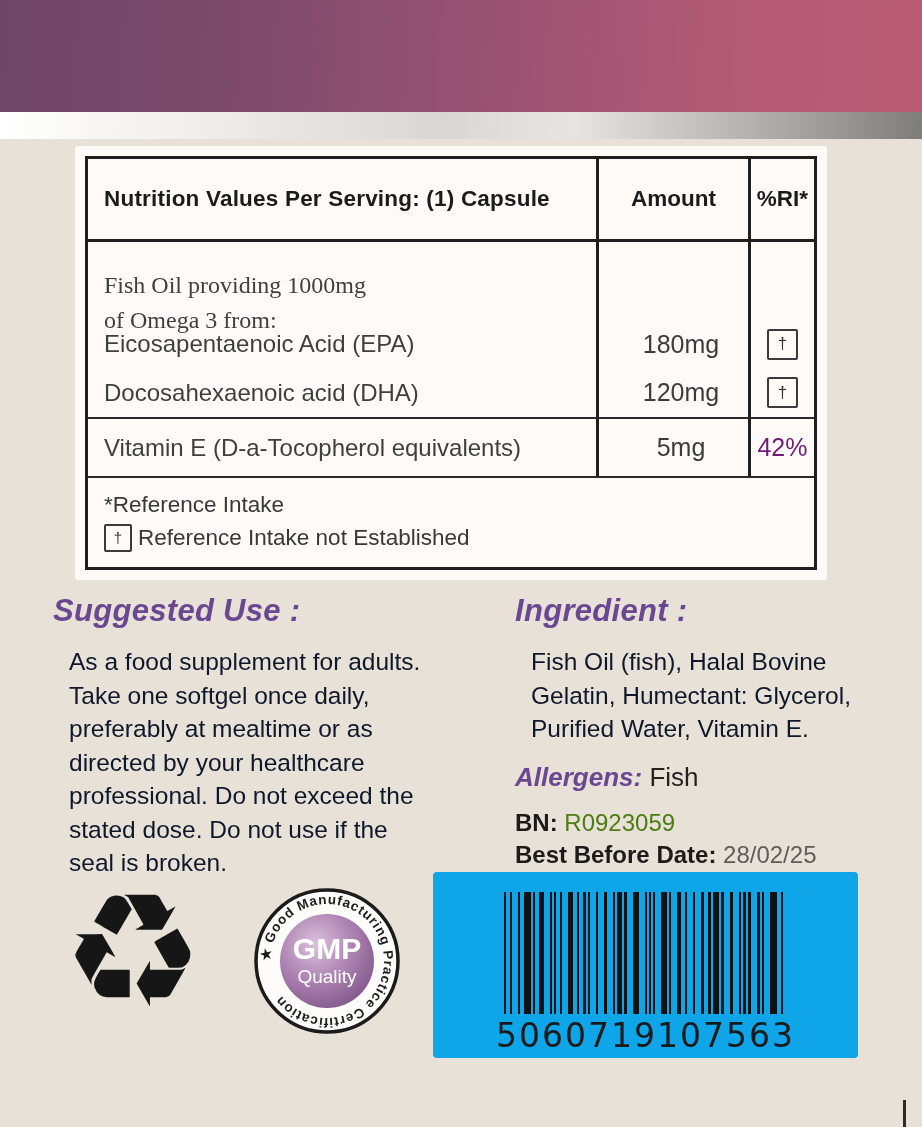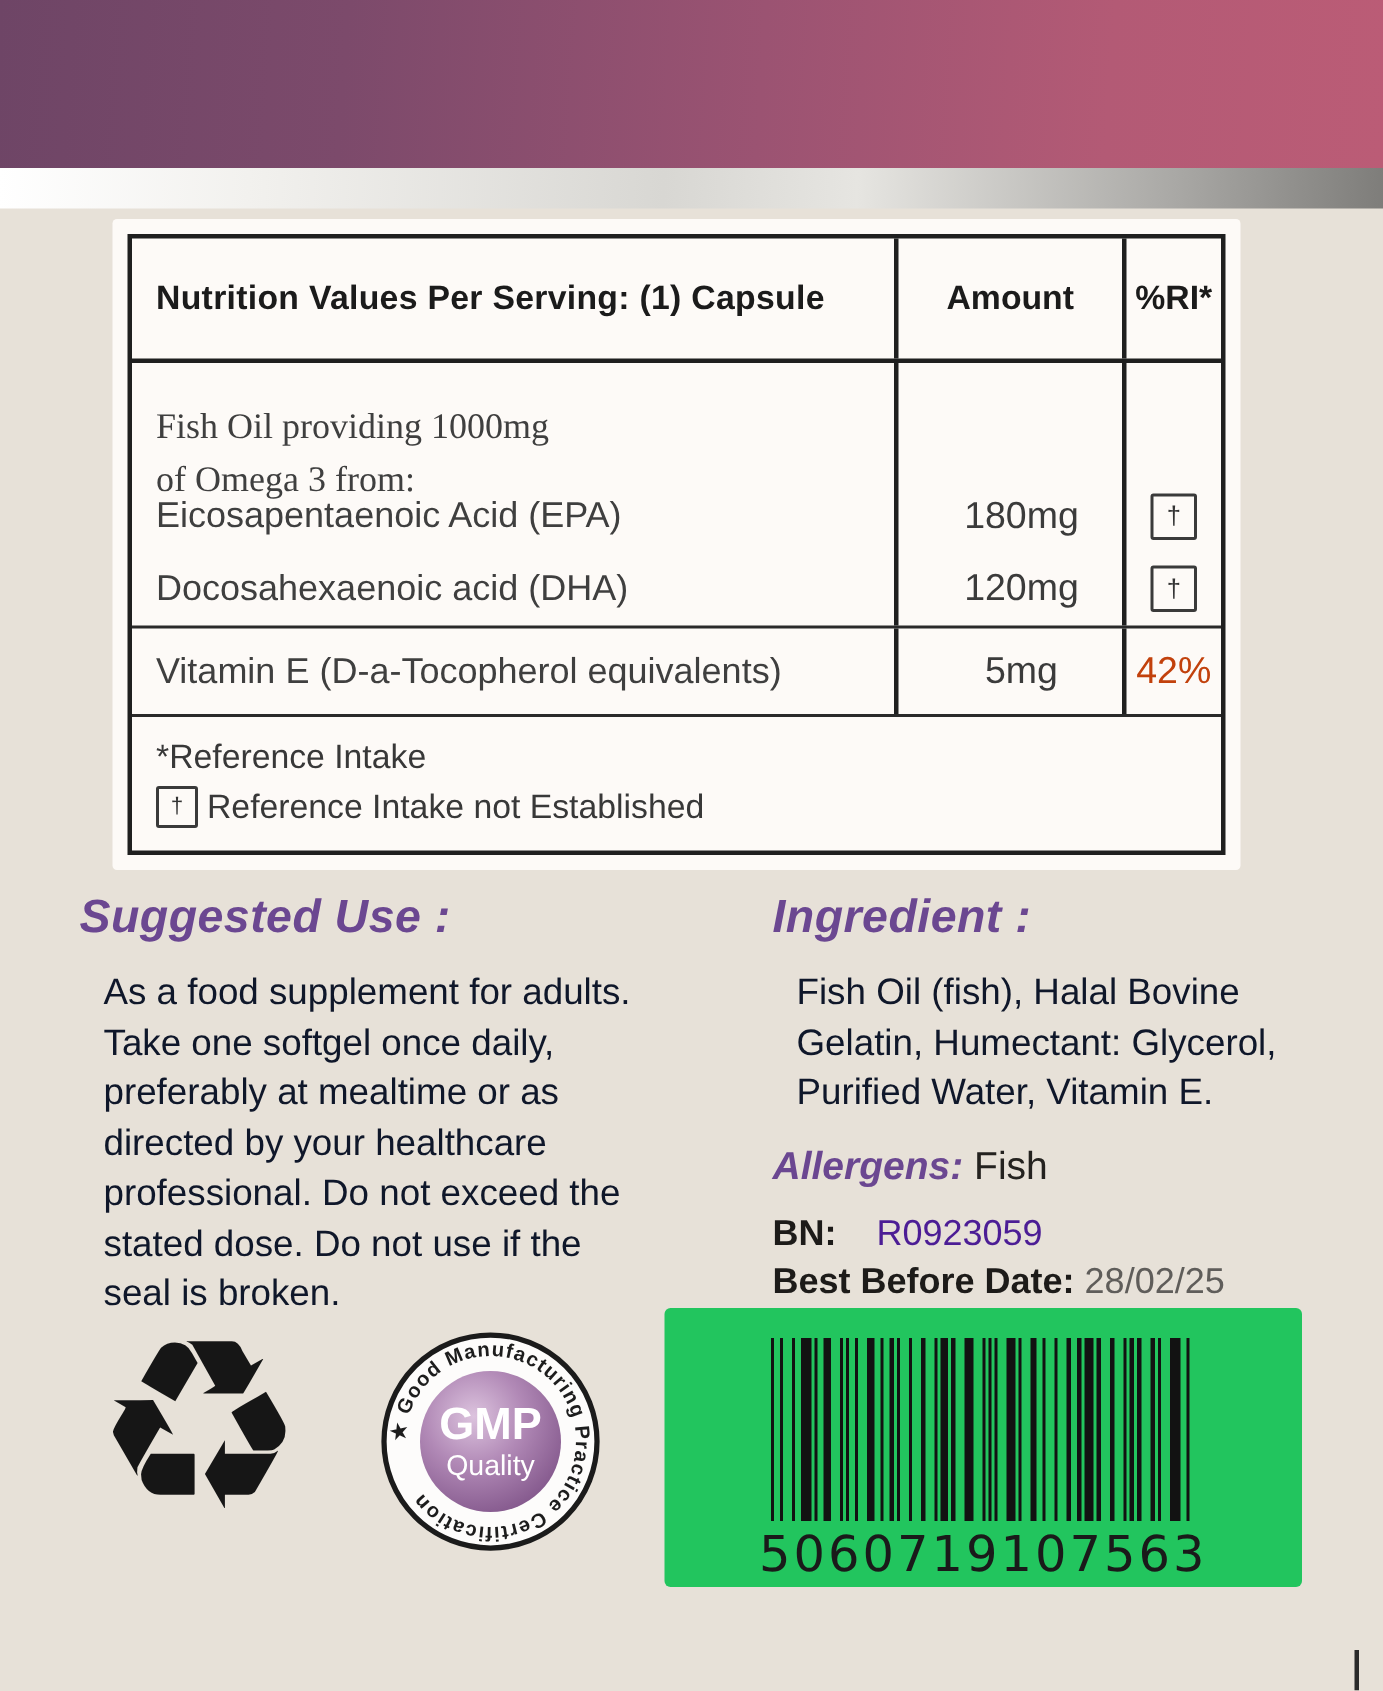--- a/index.html
+++ b/index.html
@@ -22,44 +22,44 @@
   .t-header{height:80px;border-bottom:3px solid #1f1f1f;}
   .t-header .c1{display:flex;align-items:center;font-weight:700;font-size:22.5px;color:#1b1b1b;letter-spacing:.2px;}
   .t-header .c2,.t-header .c3{font-weight:700;font-size:22.5px;color:#1b1b1b;}
   .t-intro{height:78px;}
   .t-intro .c1{padding-top:26px;font-size:24px;line-height:35px;font-family:Liberation Serif, serif;}
   .t-epa{height:48px;}
   .t-dha{height:49px;border-bottom:2px solid #2a2a2a;}
   .t-vite{height:57px;border-bottom:2px solid #2a2a2a;}
   .t-epa .c1,.t-dha .c1,.t-vite .c1{display:flex;align-items:center;font-size:24px;}
   .amount{font-size:25px;color:#3b3b3b;padding-left:15px;}
-  .ri-val{font-size:25px;color:#c2410c;}
+  .ri-val{font-size:25px;color:#701a75;}
   .dagger-box{display:inline-flex;align-items:center;justify-content:center;width:27px;height:27px;
     border:2px solid #3a3a3a;border-radius:2px;font-size:17px;color:#333;background:#fdfaf7;}
   .t-footer{flex:1;padding:10px 0 0 16px;font-size:22.5px;color:#383838;line-height:33px;}
   .t-footer .fn2{display:flex;align-items:center;}
   .t-footer .dagger-box{width:24px;height:24px;font-size:15px;margin-right:6px;}
 
   
   .col-heading{font-size:31px;font-weight:700;font-style:italic;color:#6b4791;margin:0 0 13px 0;letter-spacing:.3px;}
   .body-text{font-size:24.5px;line-height:33.5px;color:#0f172a;margin:16px;}
   .left-col{left:53px;top:593px;width:392px;}
   .right-col{left:515px;top:593px;width:368px;}
   .allergens-line{margin-top:14px;font-size:26px;}
   .allergens-label{color:#6b4791;font-weight:700;font-style:italic;}
   .allergens-value{color:#24221f;}
   .bn-line{margin-top:16px;font-size:24px;font-weight:700;color:#1d1b19;}
-  .bn-value{font-weight:400;color:#4c1d95;margin-left:20px;}
+  .bn-value{font-weight:400;color:#4d7c0f;}
   .bbd-line{margin-top:4px;font-size:24px;font-weight:700;color:#1d1b19;}
   .bbd-value{font-weight:400;color:#5f5d5a;}
 
   
   .recycle{left:62px;top:872px;font-family:"DejaVu Sans",sans-serif;font-size:158px;line-height:158px;color:#161616;}
   .gmp{left:252px;top:886px;}
-  .barcode-panel{left:443px;top:872px;width:425px;height:186px;background:#22c55e;border-radius:4px;}
+  .barcode-panel{left:433px;top:872px;width:425px;height:186px;background:#0ea5e9;border-radius:4px;}
   .barcode-bars{position:absolute;left:28px;right:28px;top:20px;height:122px;text-align:center;white-space:nowrap;overflow:hidden;}
   .barcode-number{position:absolute;left:0;right:0;top:144px;text-align:center;
     font-family:"DejaVu Sans",sans-serif;font-size:33px;color:#1a1a1a;letter-spacing:2px;}
   .corner-tick{left:903px;top:1100px;width:3px;height:27px;background:#2a2a2a;}
 </style>
 </head>
 <body>
 
 <div class="abs gradient-bar"></div>
 <div class="abs silver-strip"></div>

